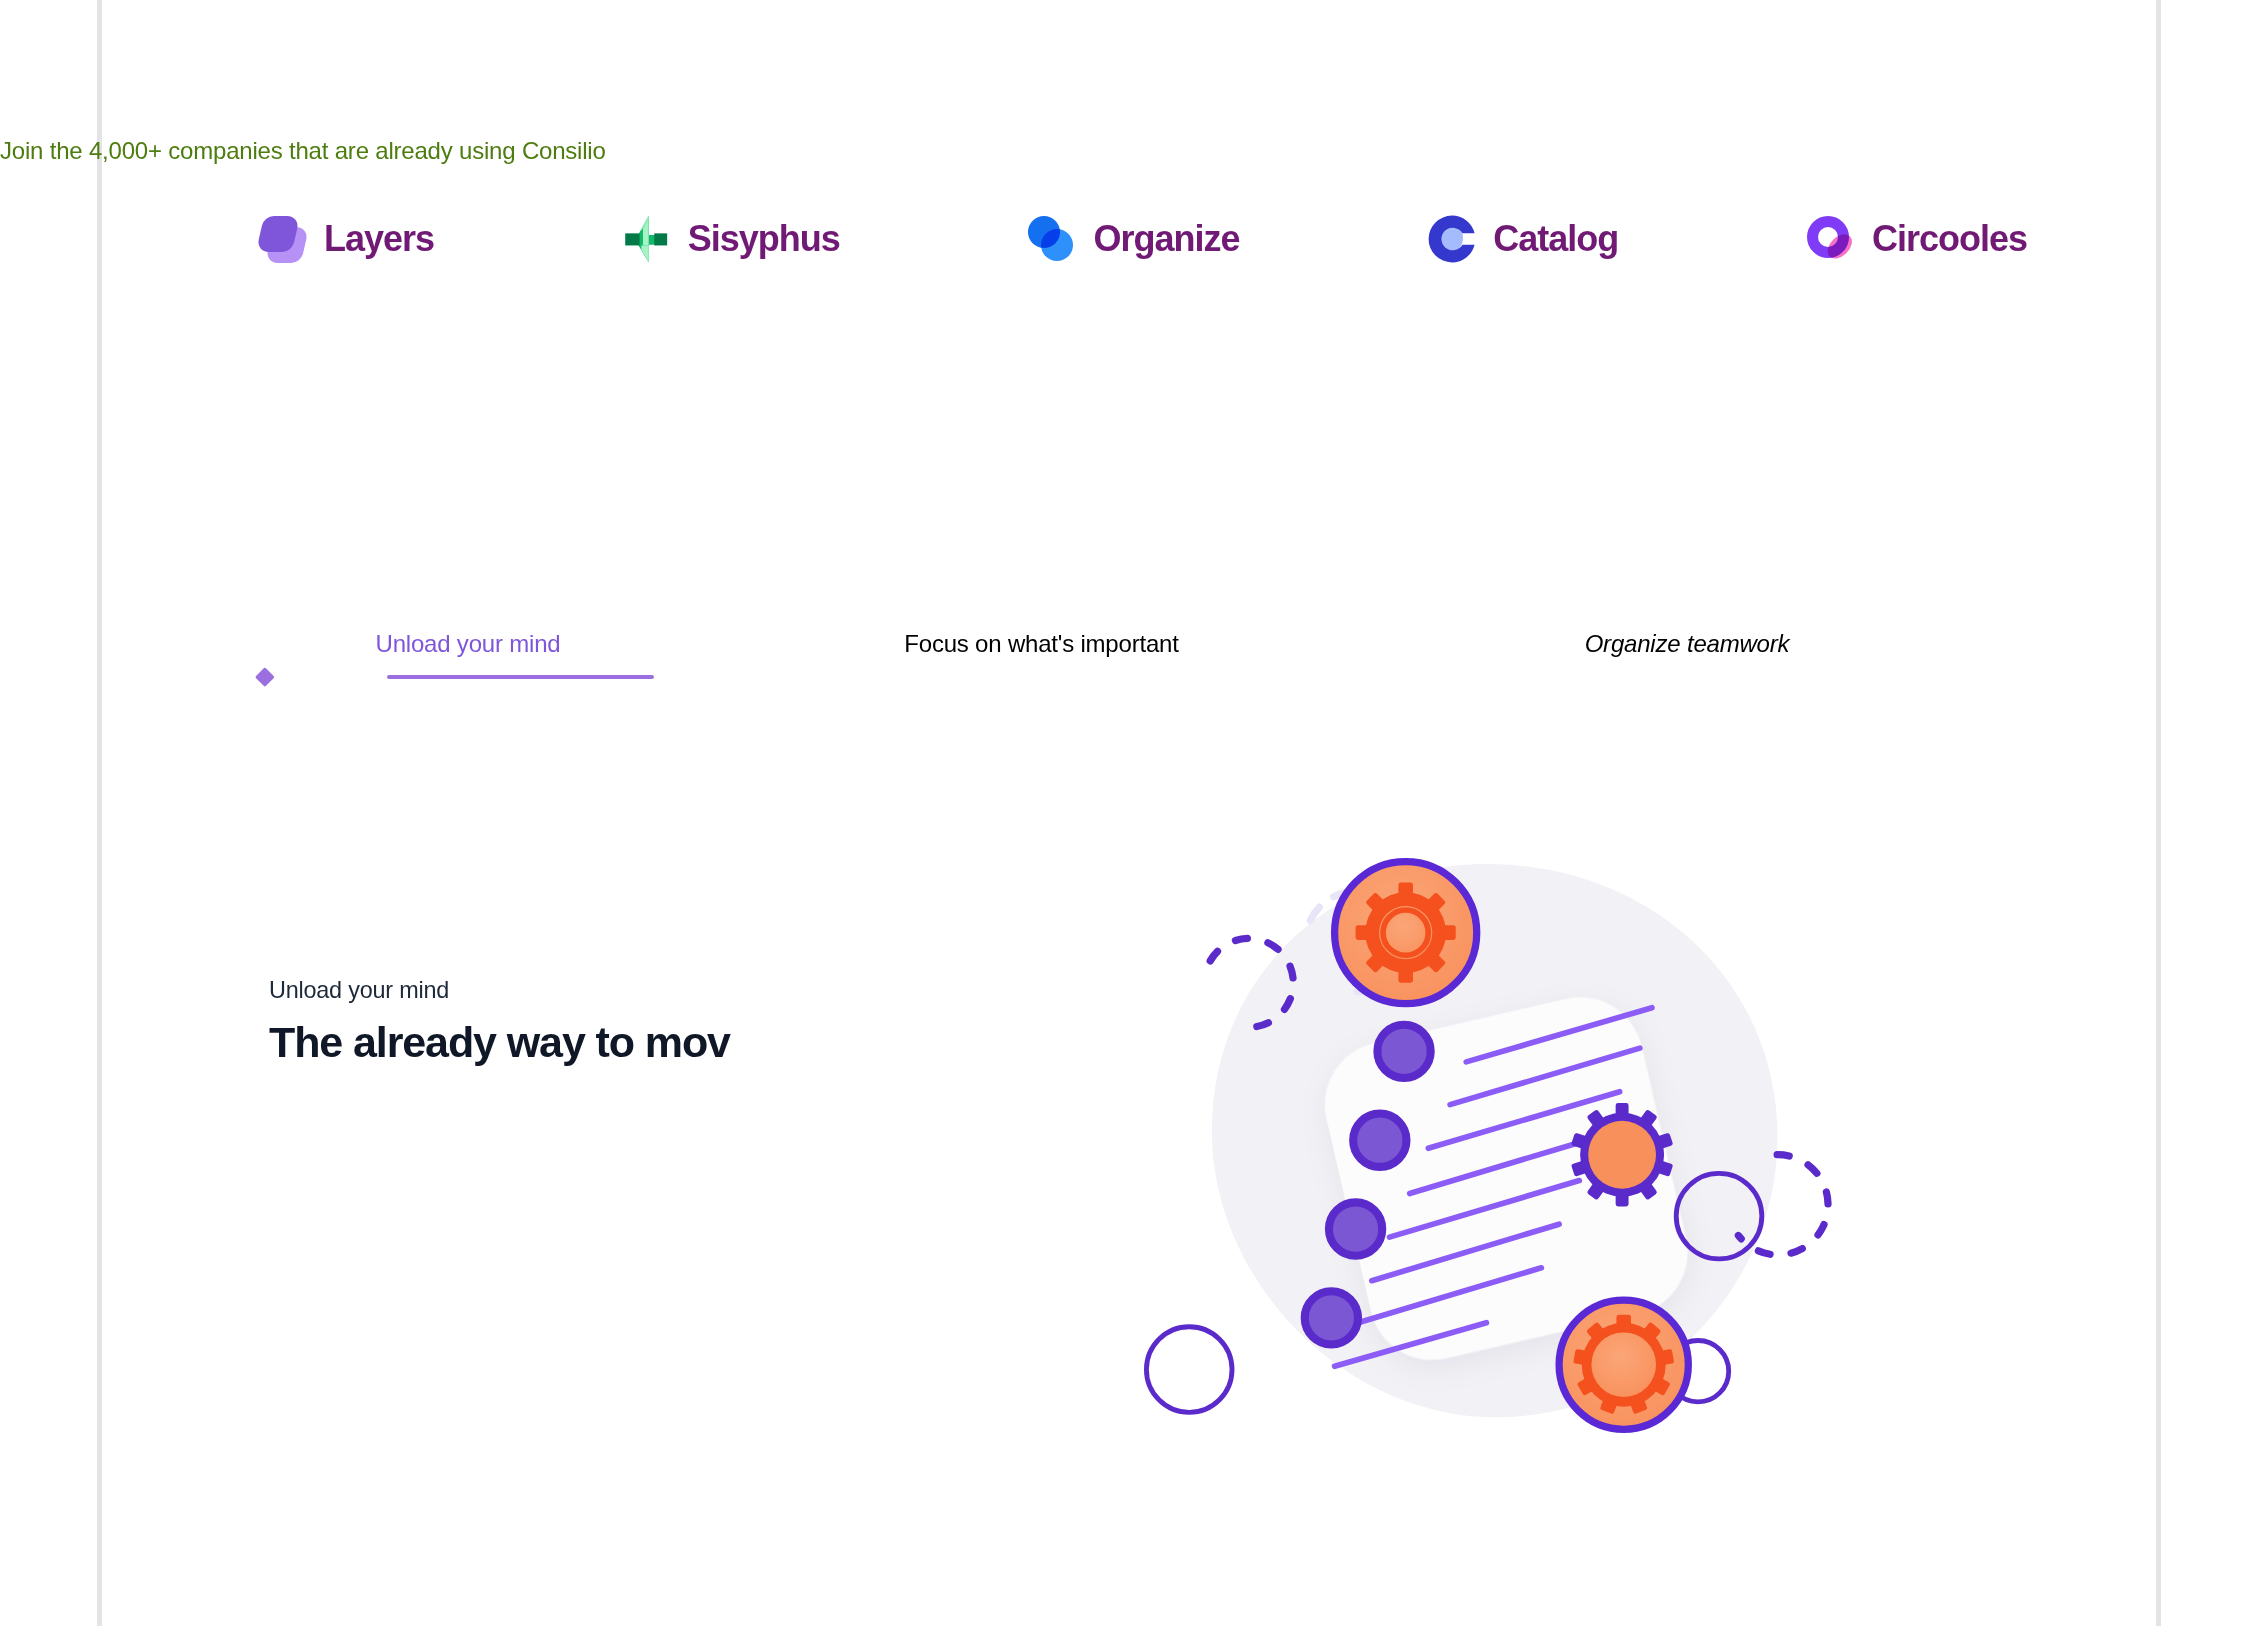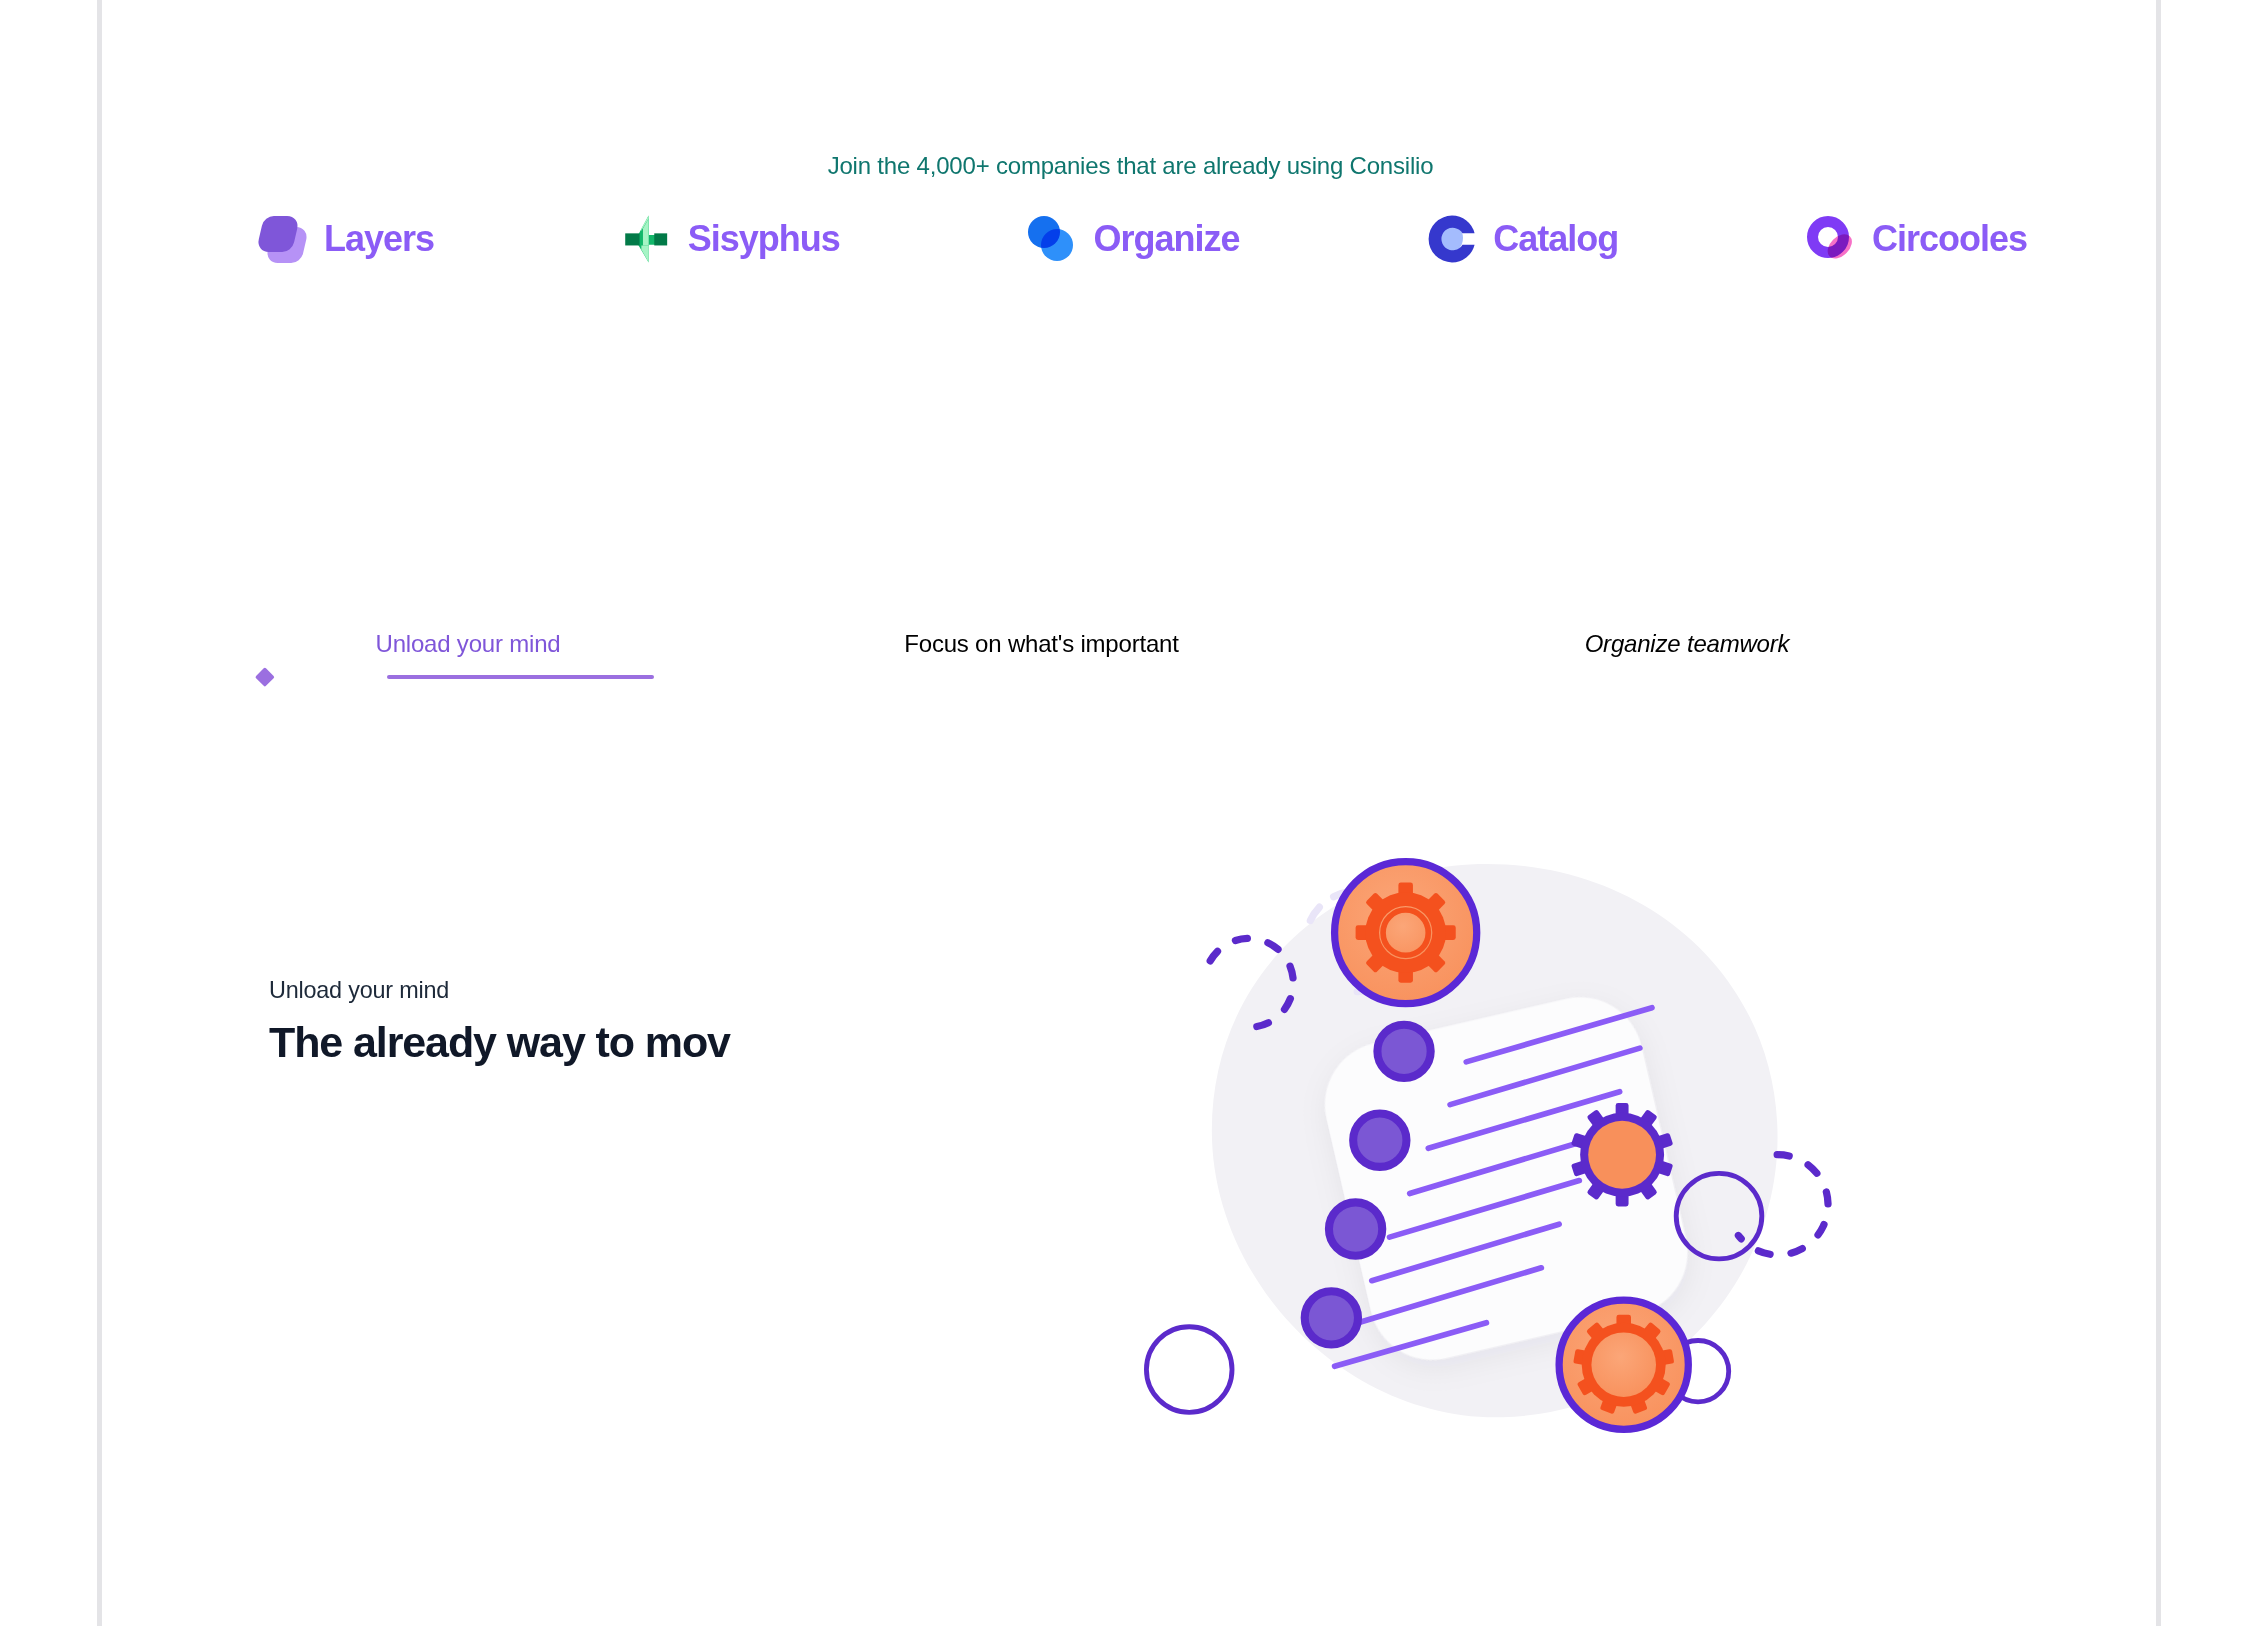--- a/index.html
+++ b/index.html
@@ -25,26 +25,25 @@
     width: 4.8px;
     height: 1626px;
     background: #e4e4e7;
   }
   .rule-left  { left: 97px; }
   .rule-right { left: 2156px; }
 
   
   .social-proof {
     position: absolute;
-    top: 152px;
+    top: 137px;
     left: 0;
     width: 2261px;
-    text-align: center;
     font-size: 24px;
-    color: #0f766e;
+    color: #4d7c0f;
     letter-spacing: -0.2px;
   }
 
   
   .logo-row {
     position: absolute;
     top: 214px;
     left: 258px;
     width: 1769px;
     display: flex;
@@ -58,21 +57,21 @@
   }
   .logo-mark {
     width: 50px;
     height: 50px;
     position: relative;
     flex: 0 0 auto;
   }
   .logo-name {
     font-size: 36px;
     font-weight: bold;
-    color: #8b5cf6;
+    color: #701a75;
     letter-spacing: -1px;
     white-space: nowrap;
   }
 
   
   .mark-layers .sh {
     position: absolute;
     width: 36px;
     height: 36px;
     border-radius: 9.7px 13px 9.7px 13px;

